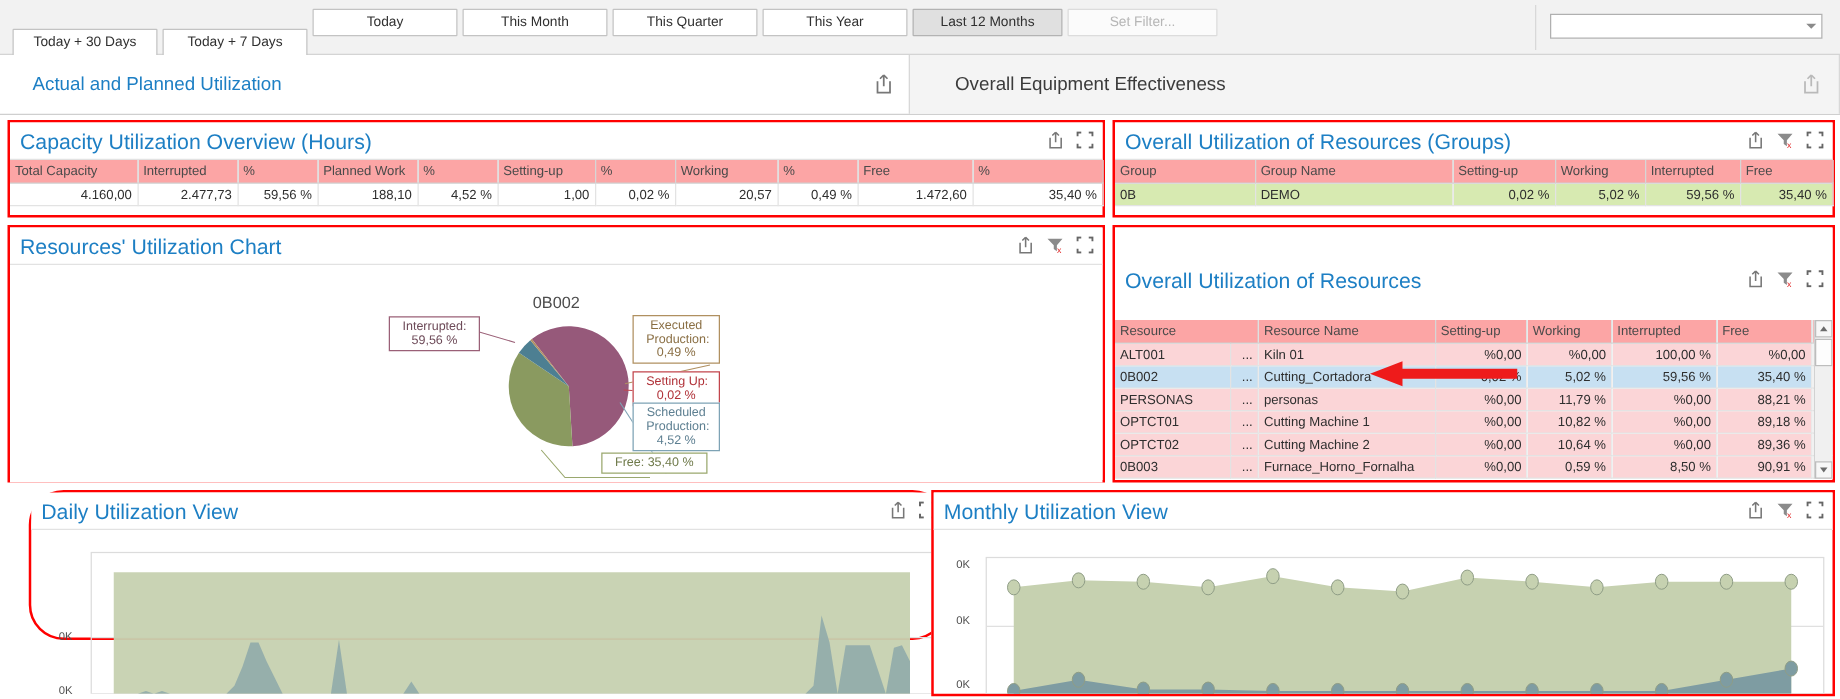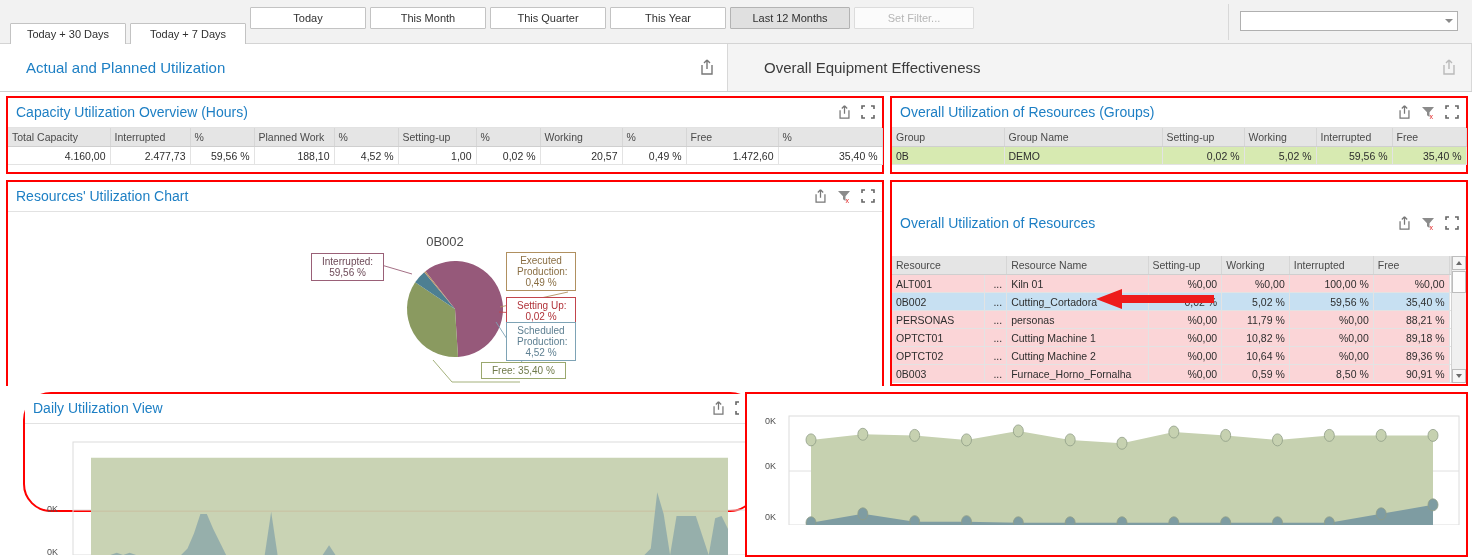--- a/index.html
+++ b/index.html
@@ -73,33 +73,33 @@
     position:absolute; background:#fff;
     border:2px solid #ff0000;
   }
   .panel-head {
     position:relative; height:30px;
     border-bottom:1px solid #e2e2e2;
     background:#ffffff;
   }
   .panel-title {
     position:absolute; left:8px; top:6px;
-    font-size:14px; color:#1d7fc4; white-space:nowrap;
+    font-size:17px; color:#1d7fc4; white-space:nowrap;
   }
   .panel-icons {
     position:absolute; right:7px; top:6px;
     display:flex; align-items:center; gap:9px;
   }
   .icon { display:block; cursor:pointer; }
 
   
   .grid { width:100%; border-collapse:collapse; table-layout:fixed; font-size:10.5px; }
   .grid th {
     font-weight:normal; text-align:left; color:#4a4a4a;
-    background:#e5e5e5; border-right:1px solid #d6d6d6; border-bottom:1px solid #cfcfcf;
+    background:#fca5a5; border-right:1px solid #d6d6d6; border-bottom:1px solid #cfcfcf;
     padding:3px 4px; height:18px; white-space:nowrap; overflow:hidden;
   }
   .grid td {
     border-right:1px solid #e3e3e3; border-bottom:1px solid #e3e3e3;
     padding:2px 4px; height:18px; white-space:nowrap; overflow:hidden; color:#2e2e2e;
   }
   .grid td.num, .grid th.num { text-align:right; }
   .row-green td { background:#d7eab1; }
   .row-pink td  { background:#fbd5d7; }
   .row-blue td  { background:#c7e0f2; }
@@ -534,20 +534,42 @@
           <line x1="48" x2="725" y1="86" y2="86" stroke="#e0e0e0"></line>
           <path d="M66,131 L66,33.8 L72.43434343434343,33.8 L78.86868686868686,33.8 L85.30303030303031,33.8 L91.73737373737374,33.8 L98.17171717171718,33.8 L104.60606060606061,33.8 L111.04040404040404,33.8 L117.47474747474749,33.8 L123.9090909090909,33.8 L130.34343434343435,33.8 L136.77777777777777,33.8 L143.21212121212122,33.8 L149.64646464646466,33.8 L156.08080808080808,33.8 L162.5151515151515,33.8 L168.94949494949498,33.8 L175.3838383838384,33.8 L181.8181818181818,33.8 L188.25252525252523,33.8 L194.68686868686868,33.8 L201.12121212121212,33.8 L207.55555555555554,33.8 L213.989898989899,33.8 L220.42424242424244,33.8 L226.85858585858588,33.8 L233.2929292929293,33.8 L239.72727272727272,33.8 L246.16161616161617,33.8 L252.59595959595958,33.8 L259.030303030303,33.8 L265.4646464646465,33.8 L271.89898989898995,33.8 L278.3333333333333,33.8 L284.7676767676768,33.8 L291.2020202020202,33.8 L297.6363636363636,33.8 L304.07070707070704,33.8 L310.50505050505046,33.8 L316.93939393939394,33.8 L323.37373737373736,33.8 L329.80808080808083,33.8 L336.24242424242425,33.8 L342.67676767676767,33.8 L349.1111111111111,33.8 L355.54545454545456,33.8 L361.979797979798,33.8 L368.4141414141414,33.8 L374.8484848484849,33.8 L381.2828282828283,33.8 L387.71717171717177,33.8 L394.1515151515151,33.8 L400.5858585858586,33.8 L407.020202020202,33.8 L413.45454545454544,33.8 L419.8888888888889,33.8 L426.32323232323233,33.8 L432.7575757575758,33.8 L439.19191919191917,33.8 L445.6262626262626,33.8 L452.06060606060606,33.8 L458.4949494949495,33.8 L464.92929292929296,33.8 L471.3636363636364,33.8 L477.79797979797985,33.8 L484.2323232323232,33.8 L490.66666666666663,33.8 L497.1010101010101,33.8 L503.5353535353535,33.8 L509.969696969697,33.8 L516.4040404040404,33.8 L522.8383838383838,33.8 L529.2727272727273,33.8 L535.7070707070707,33.8 L542.1414141414141,33.8 L548.5757575757575,33.8 L555.0101010101009,33.8 L561.4444444444445,33.8 L567.8787878787879,33.8 L574.3131313131314,33.8 L580.7474747474747,33.8 L587.1818181818182,33.8 L593.6161616161617,33.8 L600.0505050505051,33.8 L606.4848484848485,33.8 L612.9191919191919,33.8 L619.3535353535353,33.8 L625.7878787878788,33.8 L632.2222222222222,33.8 L638.6565656565657,33.8 L645.0909090909091,33.8 L651.5252525252525,33.8 L657.959595959596,33.8 L664.3939393939394,33.8 L670.8282828282828,33.8 L677.2626262626262,33.8 L683.6969696969697,33.8 L690.1313131313132,33.8 L696.5656565656566,33.8 L703,33.8 L703,131 Z" fill="#c6d1b0" fill-opacity="0.95"></path>
           <path d="M66,131 L66,131 L72.43434343434343,131 L78.86868686868686,131 L85.30303030303031,131 L91.73737373737374,128.84 L98.17171717171718,131 L104.60606060606061,128.84 L111.04040404040404,131 L117.47474747474749,131 L123.9090909090909,131 L130.34343434343435,131 L136.77777777777777,131 L143.21212121212122,131 L149.64646464646466,131 L156.08080808080808,131 L162.5151515151515,124.52 L168.94949494949498,109.4 L175.3838383838384,89.96000000000001 L181.8181818181818,89.96000000000001 L188.25252525252523,105.08 L194.68686868686868,118.04 L201.12121212121212,131 L207.55555555555554,131 L213.989898989899,131 L220.42424242424244,131 L226.85858585858588,131 L233.2929292929293,131 L239.72727272727272,131 L246.16161616161617,87.8 L252.59595959595958,131 L259.030303030303,131 L265.4646464646465,131 L271.89898989898995,131 L278.3333333333333,131 L284.7676767676768,131 L291.2020202020202,131 L297.6363636363636,131 L304.07070707070704,121.28 L310.50505050505046,131 L316.93939393939394,131 L323.37373737373736,131 L329.80808080808083,131 L336.24242424242425,131 L342.67676767676767,131 L349.1111111111111,131 L355.54545454545456,131 L361.979797979798,131 L368.4141414141414,131 L374.8484848484849,131 L381.2828282828283,131 L387.71717171717177,131 L394.1515151515151,131 L400.5858585858586,131 L407.020202020202,131 L413.45454545454544,131 L419.8888888888889,131 L426.32323232323233,131 L432.7575757575758,131 L439.19191919191917,131 L445.6262626262626,131 L452.06060606060606,131 L458.4949494949495,131 L464.92929292929296,131 L471.3636363636364,131 L477.79797979797985,131 L484.2323232323232,131 L490.66666666666663,131 L497.1010101010101,131 L503.5353535353535,131 L509.969696969697,131 L516.4040404040404,131 L522.8383838383838,131 L529.2727272727273,131 L535.7070707070707,131 L542.1414141414141,131 L548.5757575757575,131 L555.0101010101009,131 L561.4444444444445,131 L567.8787878787879,131 L574.3131313131314,131 L580.7474747474747,131 L587.1818181818182,131 L593.6161616161617,131 L600.0505050505051,131 L606.4848484848485,131 L612.9191919191919,131 L619.3535353535353,131 L625.7878787878788,124.52 L632.2222222222222,68.36000000000001 L638.6565656565657,89.96000000000001 L645.0909090909091,131 L651.5252525252525,92.12 L657.959595959596,92.12 L664.3939393939394,92.12 L670.8282828282828,92.12 L677.2626262626262,111.56 L683.6969696969697,131 L690.1313131313132,94.28 L696.5656565656566,92.12 L703,105.08 L703,131 Z" fill="#93adab" fill-opacity="0.95"></path>
         </svg>
       <span class="axis-label" style="left:22px;top:80px;">0K</span>
       <span class="axis-label" style="left:22px;top:123px;">0K</span>
     </div>
   </div>
 
   <div class="panel" id="p-monthly">
+    <div class="panel-head">
+      <div class="panel-title">Monthly Utilization View</div>
+      <div class="panel-icons">
+        <span class="icon">
+          <svg width="15" height="16" viewBox="0 0 16 18">
+            <path d="M3,7 L3,16 L13,16 L13,7" fill="none" stroke="#777" stroke-width="1.4"></path>
+            <path d="M8,2 L8,11 M8,2 L5,5 M8,2 L11,5" fill="none" stroke="#777" stroke-width="1.4"></path>
+          </svg>
+        </span>
+        <span class="icon">
+          <svg width="15" height="14" viewBox="0 0 15 14">
+            <path d="M1,2 L13,2 L8.5,7.2 L8.5,12 L6,10.2 L6,7.2 Z" fill="#8b8b8b"></path>
+            <text x="8.5" y="13.5" font-size="7" fill="#e02020" font-family="Liberation Sans, sans-serif">x</text>
+          </svg>
+        </span>
+        <span class="icon">
+          <svg width="14" height="14" viewBox="0 0 14 14">
+            <path d="M1,4 L1,1 L4,1 M10,1 L13,1 L13,4 M13,10 L13,13 L10,13 M4,13 L1,13 L1,10" fill="none" stroke="#666" stroke-width="1.6"></path>
+          </svg>
+        </span>
+      </div>
+    </div>
     <div style="position:relative;width:100%;height:131px;">
       <svg id="monthly-svg" width="719" height="131" viewBox="0 0 719 131" style="position:absolute;left:0;top:0">
           <rect x="42" y="22" width="670" height="109" fill="none" stroke="#dcdcdc"></rect>
           <line x1="42" x2="712" y1="77" y2="77" stroke="#e0e0e0"></line>
           <path d="M64,131 L64,45.879999999999995 L115.83333333333333,40.28 L167.66666666666666,41.39999999999999 L219.5,45.879999999999995 L271.3333333333333,36.92 L323.1666666666667,45.879999999999995 L375,49.24000000000001 L426.83333333333337,38.040000000000006 L478.66666666666663,41.39999999999999 L530.5,45.879999999999995 L582.3333333333334,41.39999999999999 L634.1666666666666,41.39999999999999 L686,41.39999999999999 L686,131 Z" fill="#c6d1b0"></path>
           <path d="M64,131 L64,128.76 L115.83333333333333,119.8 L167.66666666666666,127.64 L219.5,127.64 L271.3333333333333,128.76 L323.1666666666667,128.76 L375,128.76 L426.83333333333337,128.76 L478.66666666666663,128.76 L530.5,128.76 L582.3333333333334,128.76 L634.1666666666666,119.8 L686,110.84 L686,131 Z" fill="#7e9ca2"></path>
           <ellipse cx="64" cy="45.879999999999995" rx="5" ry="6" fill="#c6d1b0" stroke="#8f9d86" stroke-width="0.8"></ellipse>
           <ellipse cx="115.83333333333333" cy="40.28" rx="5" ry="6" fill="#c6d1b0" stroke="#8f9d86" stroke-width="0.8"></ellipse>
           <ellipse cx="167.66666666666666" cy="41.39999999999999" rx="5" ry="6" fill="#c6d1b0" stroke="#8f9d86" stroke-width="0.8"></ellipse>
           <ellipse cx="219.5" cy="45.879999999999995" rx="5" ry="6" fill="#c6d1b0" stroke="#8f9d86" stroke-width="0.8"></ellipse>

